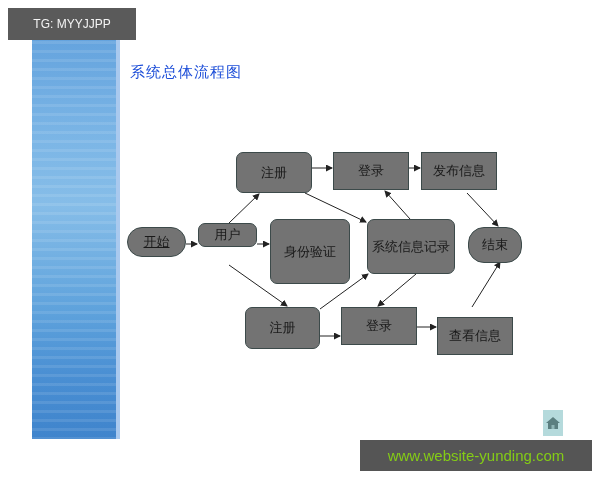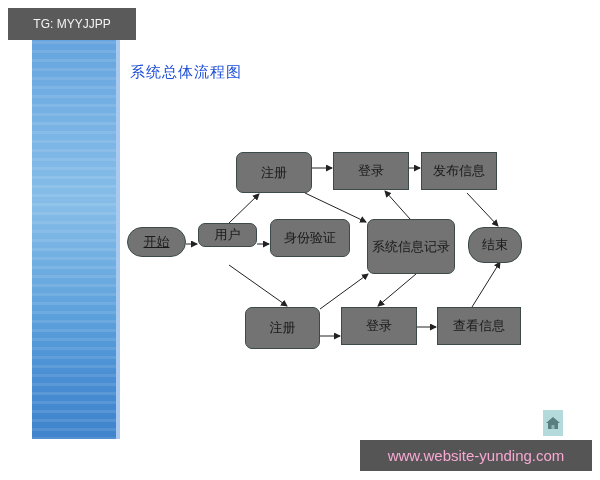--- a/index.html
+++ b/index.html
@@ -17,21 +17,21 @@
           display:flex; align-items:center; justify-content:center;
           font-family:"DejaVu Serif", serif; font-size:13px; color:#1a1a1a; }
   .rounded { border-radius:7px; }
   .pill { border-radius:16px; }
   .rect { border-radius:0; }
   svg.arrows { position:absolute; left:0; top:0; }
   .wm-top { position:absolute; left:8px; top:8px; width:128px; height:32px; background:#5a5a5a;
             color:#f4f4f4; font-family:"Liberation Sans", sans-serif; font-size:12px;
             display:flex; align-items:center; justify-content:center; }
   .wm-bottom { position:absolute; left:360px; top:440px; width:232px; height:31px; background:#555555;
-            color:#f9a8d4; font-family:"Liberation Sans", sans-serif; font-size:15px;
+            color:#84cc16; font-family:"Liberation Sans", sans-serif; font-size:15px;
             display:flex; align-items:center; justify-content:center; }
   .home-btn { position:absolute; left:543px; top:410px; width:20px; height:26px; background:#b5dadc;
               display:flex; align-items:center; justify-content:center; }
 </style>
 </head>
 <body>
 
 <div class="slide">
   <div class="side-band"></div>
   <div class="side-edge"></div>
@@ -57,29 +57,29 @@
       <line x1="320" y1="309" x2="368" y2="274"></line>
       <line x1="320" y1="336" x2="340" y2="336"></line>
       <line x1="416" y1="274" x2="378" y2="306"></line>
       <line x1="417" y1="327" x2="436" y2="327"></line>
       <line x1="472" y1="307" x2="500" y2="262"></line>
     </g>
   </svg>
 
   <div class="node pill" style="left:127px; top:227px; width:59px; height:30px;text-decoration:underline;">开始</div>
   <div class="node rounded" style="left:198px; top:223px; width:59px; height:24px;">用户</div>
-  <div class="node rounded" style="left:270px; top:219px; width:80px; height:38px;">身份验证</div>
+  <div class="node rounded" style="left:270px; top:219px; width:80px; height:65px;">身份验证</div>
   <div class="node rounded" style="left:236px; top:152px; width:76px; height:41px;">注册</div>
   <div class="node rect" style="left:333px; top:152px; width:76px; height:38px;">登录</div>
   <div class="node rounded" style="left:367px; top:219px; width:88px; height:55px;">系统信息记录</div>
   <div class="node rect" style="left:421px; top:152px; width:76px; height:38px;">发布信息</div>
   <div class="node pill" style="left:468px; top:227px; width:54px; height:36px;">结束</div>
   <div class="node rounded" style="left:245px; top:307px; width:75px; height:42px;">注册</div>
   <div class="node rect" style="left:341px; top:307px; width:76px; height:38px;">登录</div>
-  <div class="node rect" style="left:437px; top:307px; width:84px; height:38px;font-family:Liberation Serif, serif;">查看信息</div>
+  <div class="node rect" style="left:437px; top:317px; width:76px; height:38px;font-family:Liberation Serif, serif;">查看信息</div>
 
   <div class="home-btn">
     <svg width="16" height="16" viewBox="0 0 16 16">
       <path d="M8 2 L15 8 L13 8 L13 14 L3 14 L3 8 L1 8 Z" fill="#5b7f80"></path>
       <rect x="6.5" y="10" width="3" height="4" fill="#8fb5b6"></rect>
     </svg>
   </div>
 </div>
 
 <div class="wm-top">TG: MYYJJPP</div>

